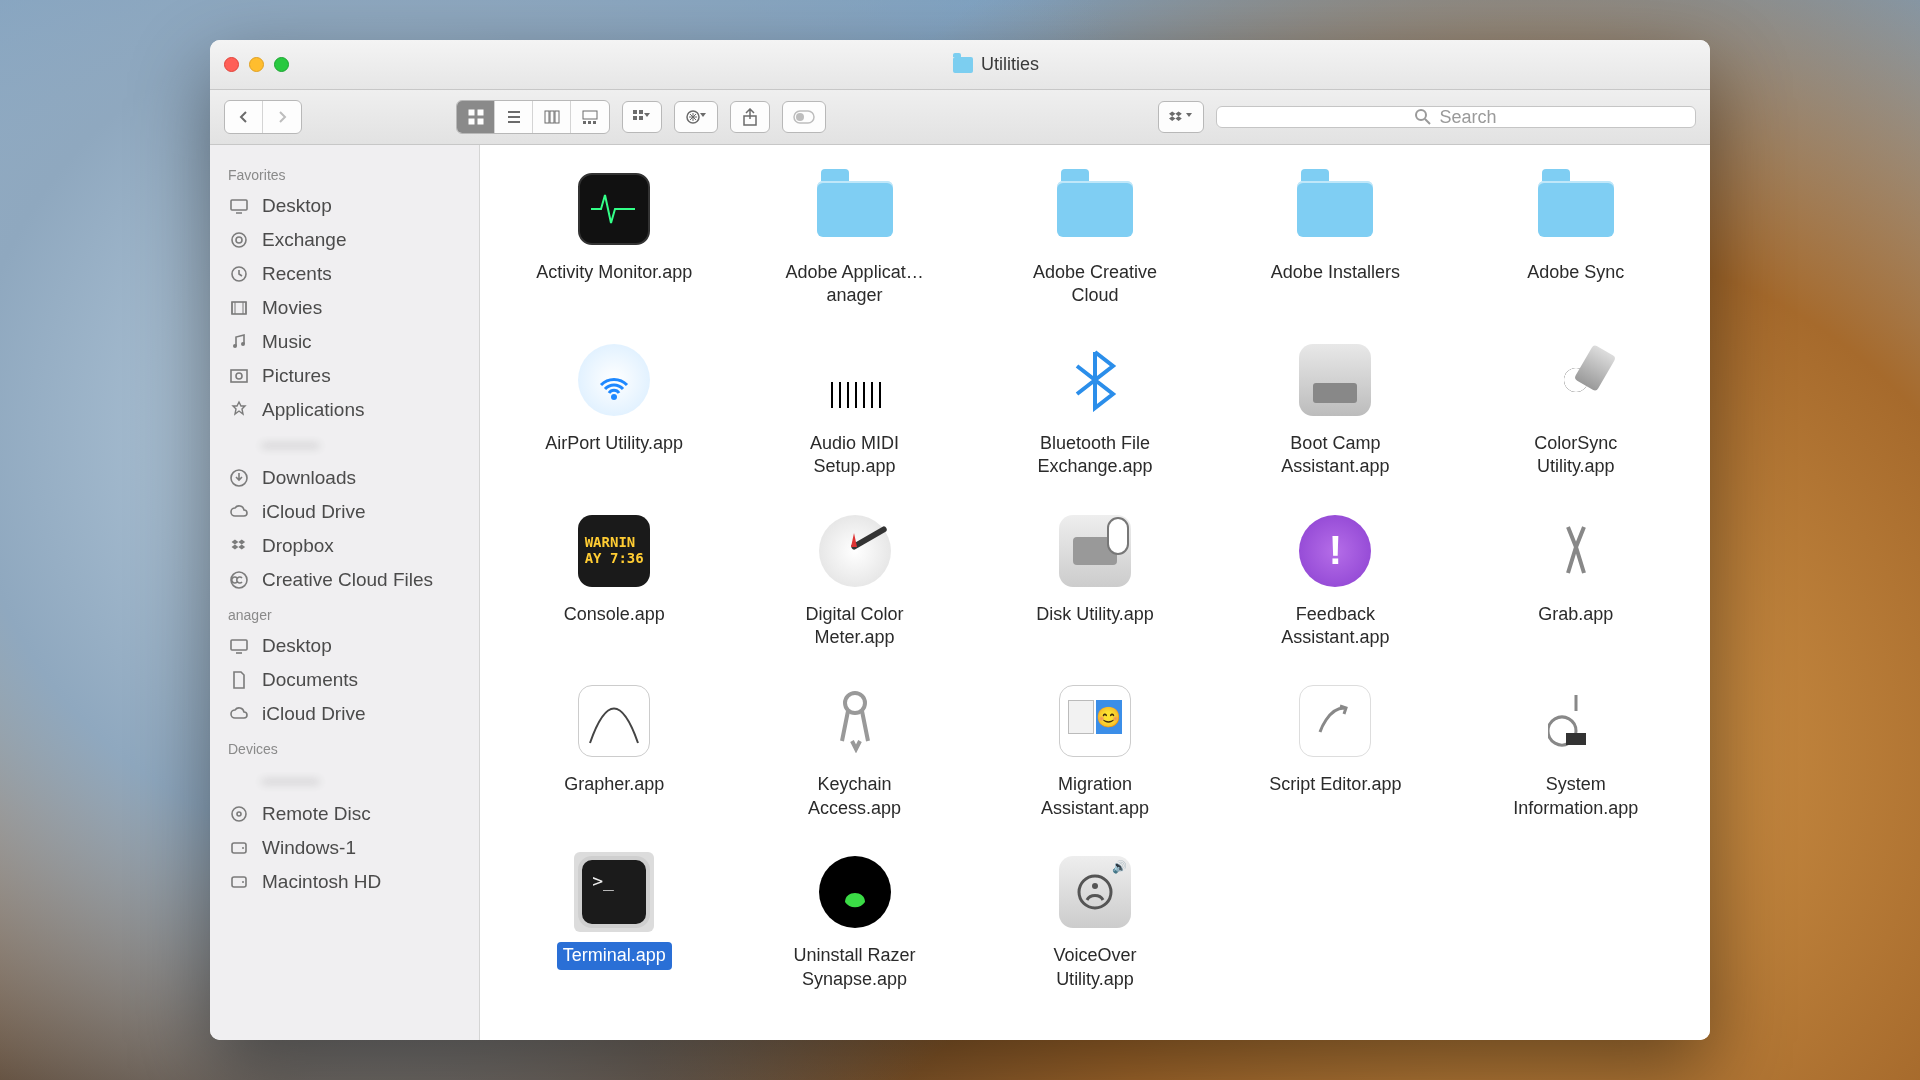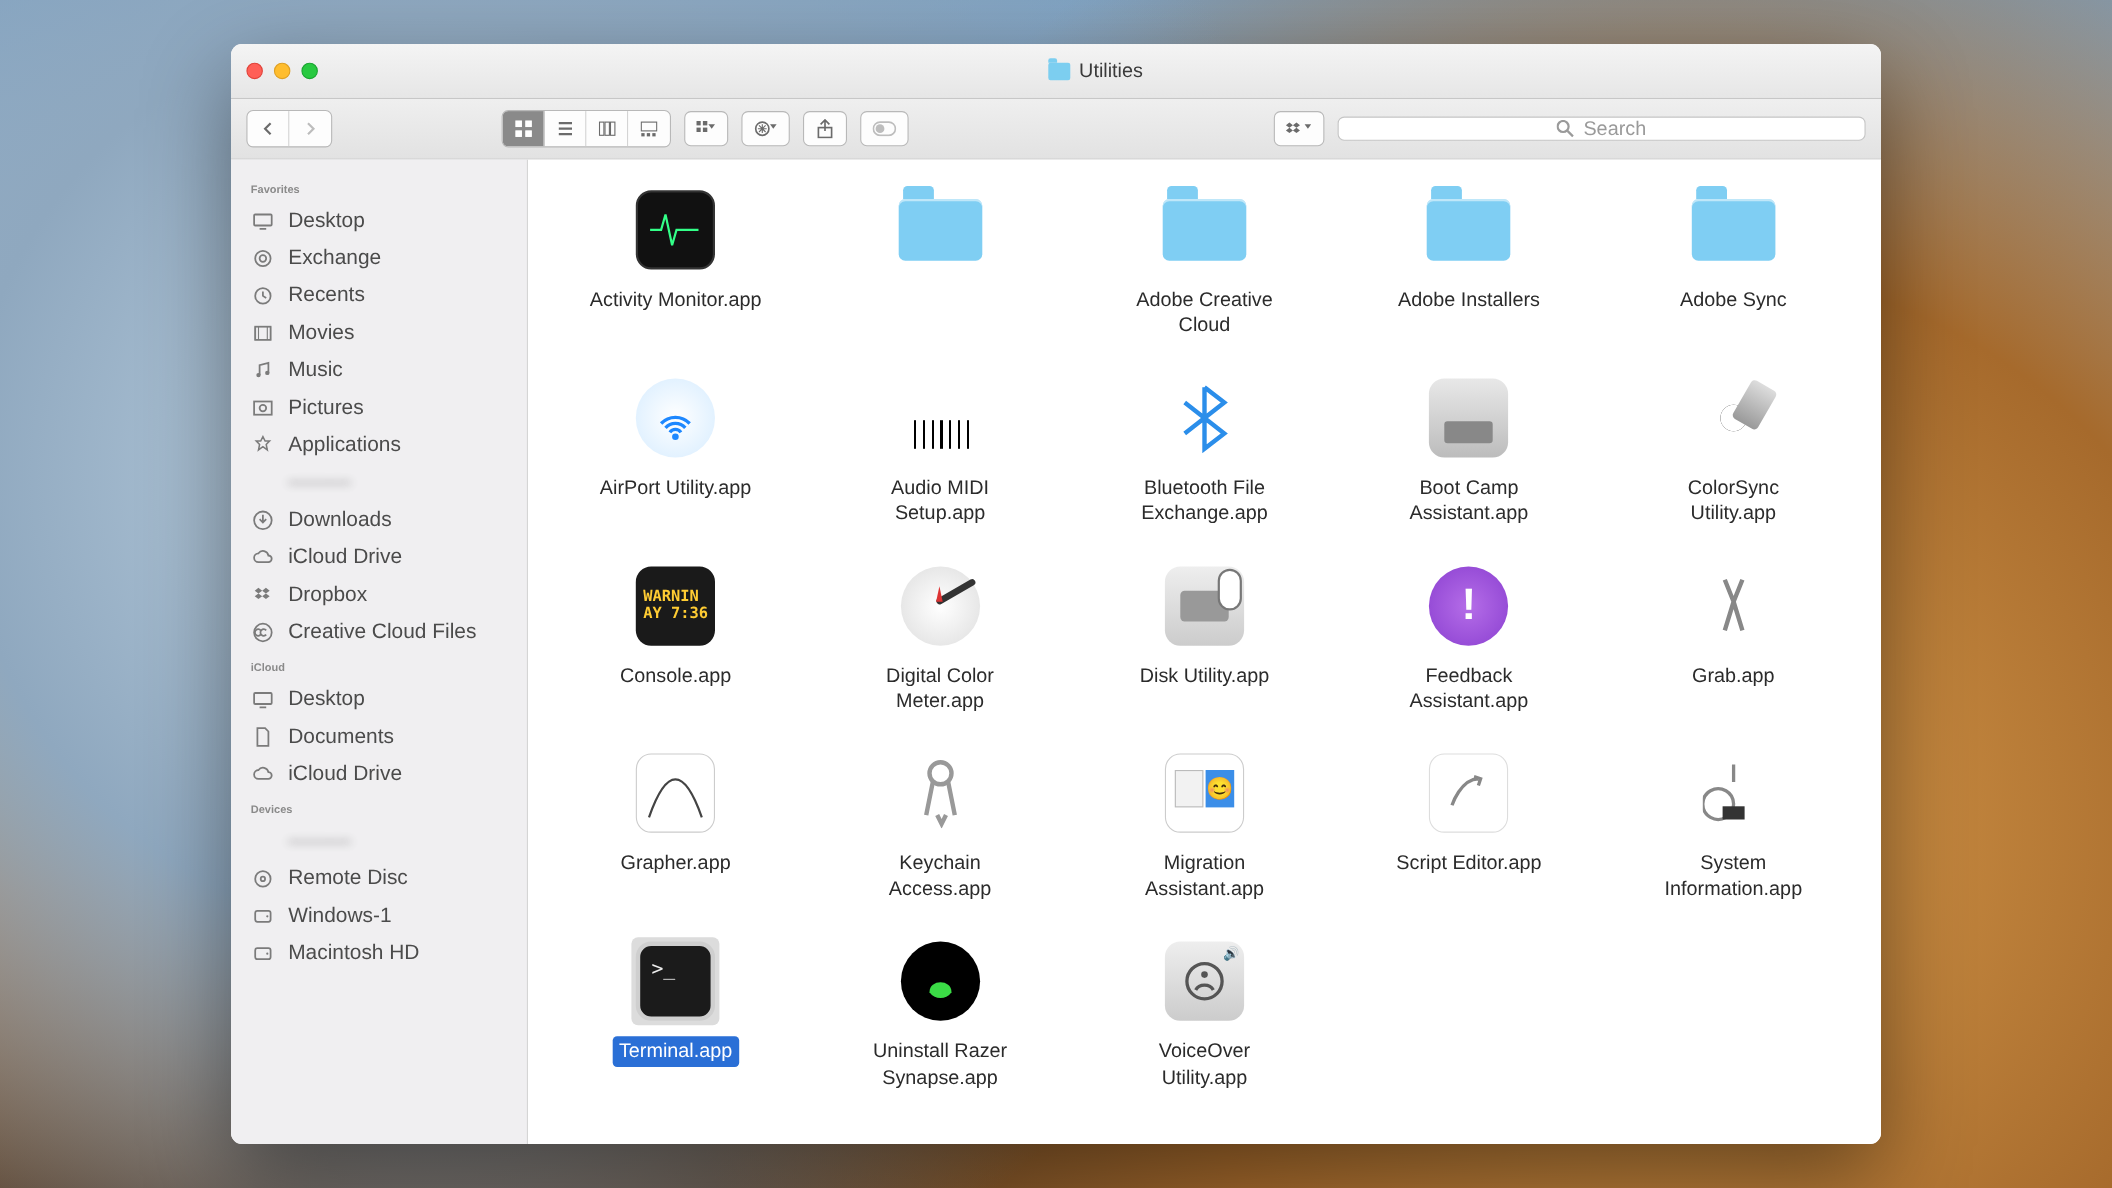--- a/index.html
+++ b/index.html
@@ -56,21 +56,21 @@
   .search-box { flex: 0 0 480px; height: 22px; border: 1px solid #c5c5c5; border-radius: 6px; background: #fff; display: flex; align-items: center; justify-content: center; gap: 8px; color: #9a9a9a; font-size: 18px; }
   .body { flex: 1; display: flex; overflow: hidden; }
   .sidebar {
     width: 270px;
     background: #f0eff1;
     border-right: 1px solid #d5d5d5;
     padding: 12px 0 20px;
     overflow: hidden;
     font-size: 19px; color: #4b4b4b;
   }
-  .sb-heading { font-size: 10px; color: #8a8a8a; font-weight: 700; padding: 10px 18px 6px; }
+  .sb-heading { font-size: 14px; color: #8a8a8a; font-weight: 400; padding: 10px 18px 6px; }
   .sb-item { display: flex; align-items: center; gap: 12px; padding: 6px 18px; cursor: default; }
   .sb-icon { width: 22px; height: 22px; display: flex; align-items: center; justify-content: center; color: #7b7b7b; }
   .sb-blur { filter: blur(4px); opacity: .8; }
   .content {
     flex: 1; background: #fff; overflow: auto;
     padding: 24px 28px;
   }
   .grid { display: grid; grid-template-columns: repeat(5, 1fr); column-gap: 28px; row-gap: 30px; }
   .item { display: flex; flex-direction: column; align-items: center; text-align: center; font-size: 18px; color: #2b2b2b; cursor: default; }
   .icon-box { width: 80px; height: 80px; display: flex; align-items: center; justify-content: center; margin-bottom: 10px; border-radius: 6px; }
@@ -288,21 +288,21 @@
         </div>
         <div class="sb-item">
           <span class="sb-icon">
             <svg width="20" height="20" viewBox="0 0 20 20">
               <circle cx="10" cy="10" r="8" fill="none" stroke="#7b7b7b" stroke-width="1.6"></circle>
               <path d="M8 12a3 3 0 110-4m5 4a3 3 0 110-4" fill="none" stroke="#7b7b7b" stroke-width="1.6"></path>
             </svg>
           </span>
           <span>Creative Cloud Files</span>
         </div>
-        <div class="sb-heading">iCloud</div>
+        <div class="sb-heading">anager</div>
         <div class="sb-item">
           <span class="sb-icon">
             <svg width="20" height="20" viewBox="0 0 20 20">
               <rect x="2" y="4" width="16" height="10" rx="1" fill="none" stroke="#7b7b7b" stroke-width="1.6"></rect>
               <path d="M7 17h6" stroke="#7b7b7b" stroke-width="1.6"></path>
             </svg>
           </span>
           <span>Desktop</span>
         </div>
         <div class="sb-item">
@@ -365,20 +365,21 @@
                   <path d="M2 20h10l4-14 6 28 4-14h20" stroke="#3f8" stroke-width="2" fill="none"></path>
                 </svg>
               </div>
             </div>
             <div class="label">Activity Monitor.app</div>
           </div>
           <div class="item">
             <div class="icon-box">
               <div class="ic-folder"></div>
             </div>
+            <div class="label">Adobe Applicat…anager</div>
           </div>
           <div class="item">
             <div class="icon-box">
               <div class="ic-folder"></div>
             </div>
             <div class="label">Adobe Creative Cloud</div>
           </div>
           <div class="item">
             <div class="icon-box">
               <div class="ic-folder"></div>

